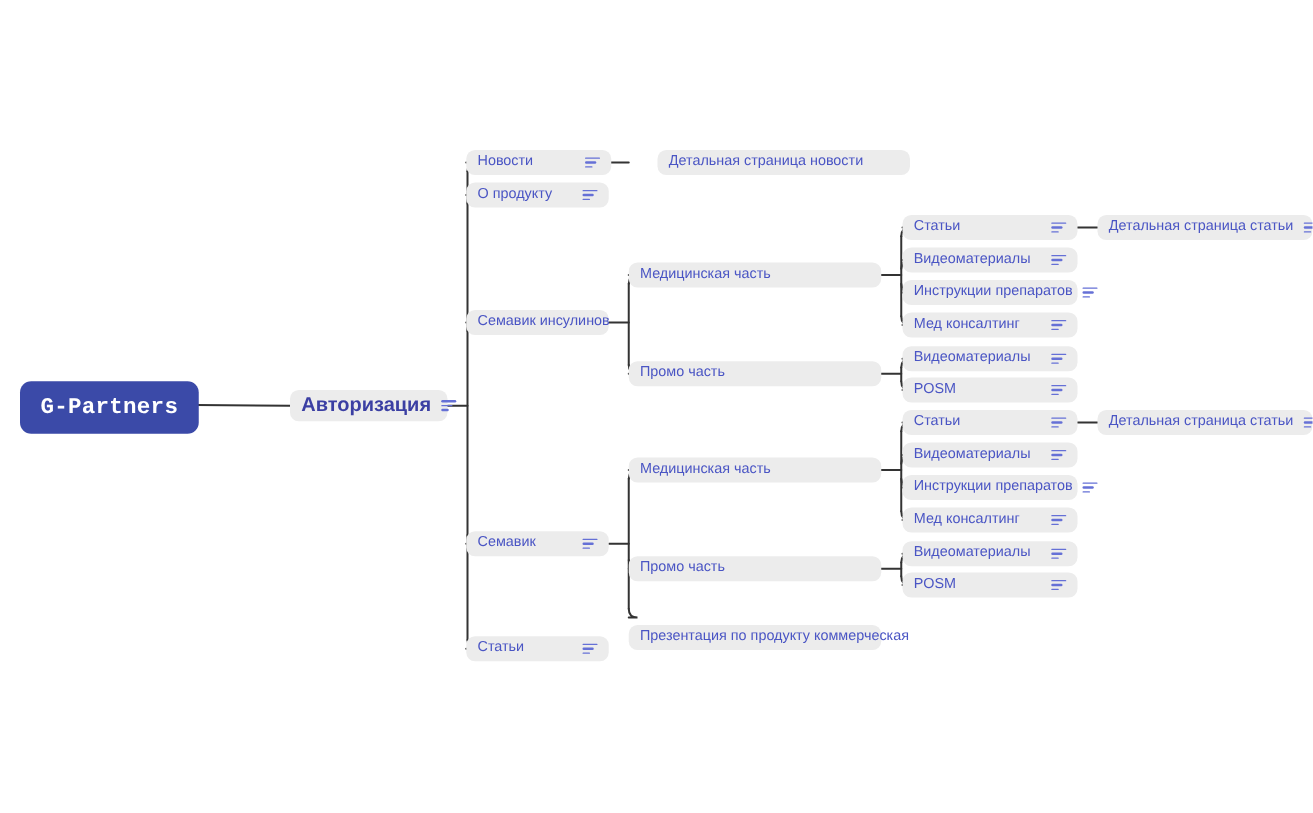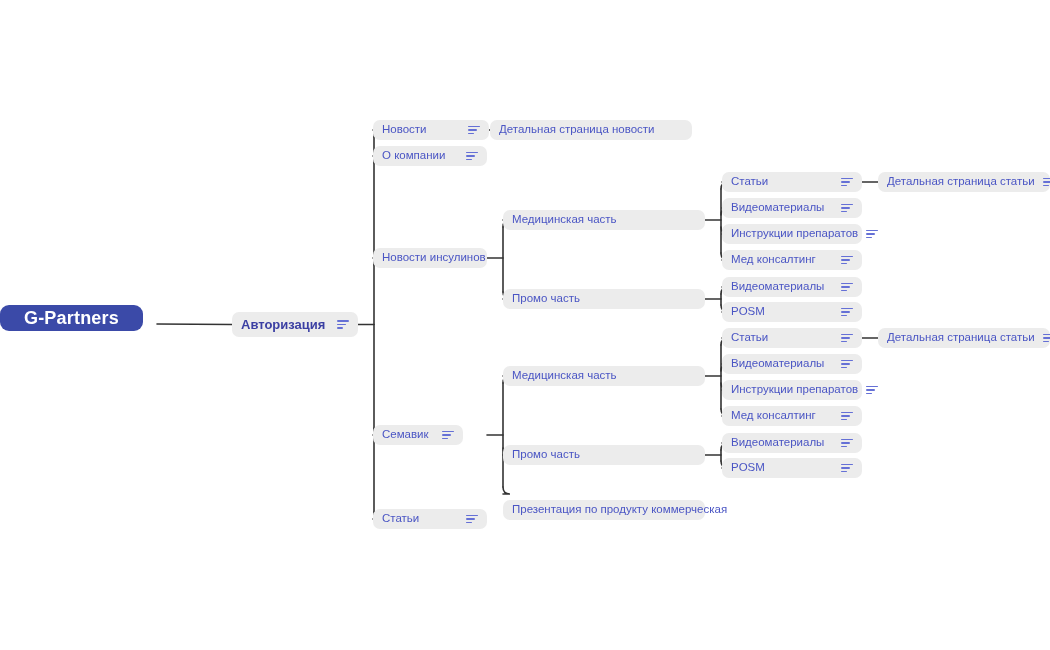--- a/index.html
+++ b/index.html
@@ -61,21 +61,21 @@
     color: #ffffff;
     border-radius: 9px;
     font-size: 18px;
     font-weight: bold;
     justify-content: center;
     letter-spacing: 0.2px;
   }
 
   .node.bold .label {
     font-weight: bold;
-    font-size: 13px;
+    font-size: 16px;
     color: #3b3fa3;
   }
 
   
   .list-icon {
     flex: 0 0 auto;
     width: 12px;
     height: 9px;
     display: block;
   }
@@ -130,55 +130,55 @@
       <path d="M 721 345 Q 721 338 728 338 L 722 338" fill="none" stroke="#333333" stroke-width="1.6" stroke-linecap="round"></path>
       <path d="M 721 371 Q 721 364 728 364 L 722 364" fill="none" stroke="#333333" stroke-width="1.6" stroke-linecap="round"></path>
       <path d="M 721 383 Q 721 390 728 390 L 722 390" fill="none" stroke="#333333" stroke-width="1.6" stroke-linecap="round"></path>
       <path d="M 721 409 Q 721 416 728 416 L 722 416" fill="none" stroke="#333333" stroke-width="1.6" stroke-linecap="round"></path>
       <line x1="705" y1="455" x2="721" y2="455" fill="none" stroke="#333333" stroke-width="1.6" stroke-linecap="round"></line>
       <line x1="721" y1="450" x2="721" y2="461" fill="none" stroke="#333333" stroke-width="1.6" stroke-linecap="round"></line>
       <path d="M 721 450 Q 721 443 728 443 L 722 443" fill="none" stroke="#333333" stroke-width="1.6" stroke-linecap="round"></path>
       <path d="M 721 461 Q 721 468 728 468 L 722 468" fill="none" stroke="#333333" stroke-width="1.6" stroke-linecap="round"></path>
     </svg>
   <div id="nodes">
-      <div class="node root" style="left: 0; top: 305px; width: 143px; height: 26px;">
+      <div class="node root" style="left: 16px; top: 305px; width: 143px; height: 42px; font-family: Liberation Mono, monospace;">
         <span class="label">G-Partners</span>
       </div>
       <div class="node bold" style="left: 232px; top: 312px; width: 126px; height: 25px;">
         <span class="label">Авторизация</span>
         <span class="spacer"></span>
         <span class="list-icon">
           <i></i>
           <i></i>
           <i></i>
         </span>
       </div>
       <div class="node" style="left: 373px; top: 120px; width: 116px; height: 20px;">
         <span class="label">Новости</span>
         <span class="spacer"></span>
         <span class="list-icon">
           <i></i>
           <i></i>
           <i></i>
         </span>
       </div>
-      <div class="node" style="left: 490px; top: 120px; width: 202px; height: 20px;">
+      <div class="node" style="left: 526px; top: 120px; width: 202px; height: 20px;">
         <span class="label">Детальная страница новости</span>
       </div>
       <div class="node" style="left: 373px; top: 146px; width: 114px; height: 20px;">
-        <span class="label">О компании</span>
+        <span class="label">О продукту</span>
         <span class="spacer"></span>
         <span class="list-icon">
           <i></i>
           <i></i>
           <i></i>
         </span>
       </div>
       <div class="node" style="left: 373px; top: 248px; width: 114px; height: 20px;">
-        <span class="label">Новости инсулинов</span>
+        <span class="label">Семавик инсулинов</span>
       </div>
       <div class="node" style="left: 503px; top: 210px; width: 202px; height: 20px;">
         <span class="label">Медицинская часть</span>
       </div>
       <div class="node" style="left: 503px; top: 289px; width: 202px; height: 20px;">
         <span class="label">Промо часть</span>
       </div>
       <div class="node" style="left: 722px; top: 172px; width: 140px; height: 20px;">
         <span class="label">Статьи</span>
         <span class="spacer"></span>
@@ -235,21 +235,21 @@
       </div>
       <div class="node" style="left: 722px; top: 302px; width: 140px; height: 20px;">
         <span class="label">POSM</span>
         <span class="spacer"></span>
         <span class="list-icon">
           <i></i>
           <i></i>
           <i></i>
         </span>
       </div>
-      <div class="node" style="left: 373px; top: 425px; width: 90px; height: 20px;">
+      <div class="node" style="left: 373px; top: 425px; width: 114px; height: 20px;">
         <span class="label">Семавик</span>
         <span class="spacer"></span>
         <span class="list-icon">
           <i></i>
           <i></i>
           <i></i>
         </span>
       </div>
       <div class="node" style="left: 503px; top: 366px; width: 202px; height: 20px;">
         <span class="label">Медицинская часть</span>

